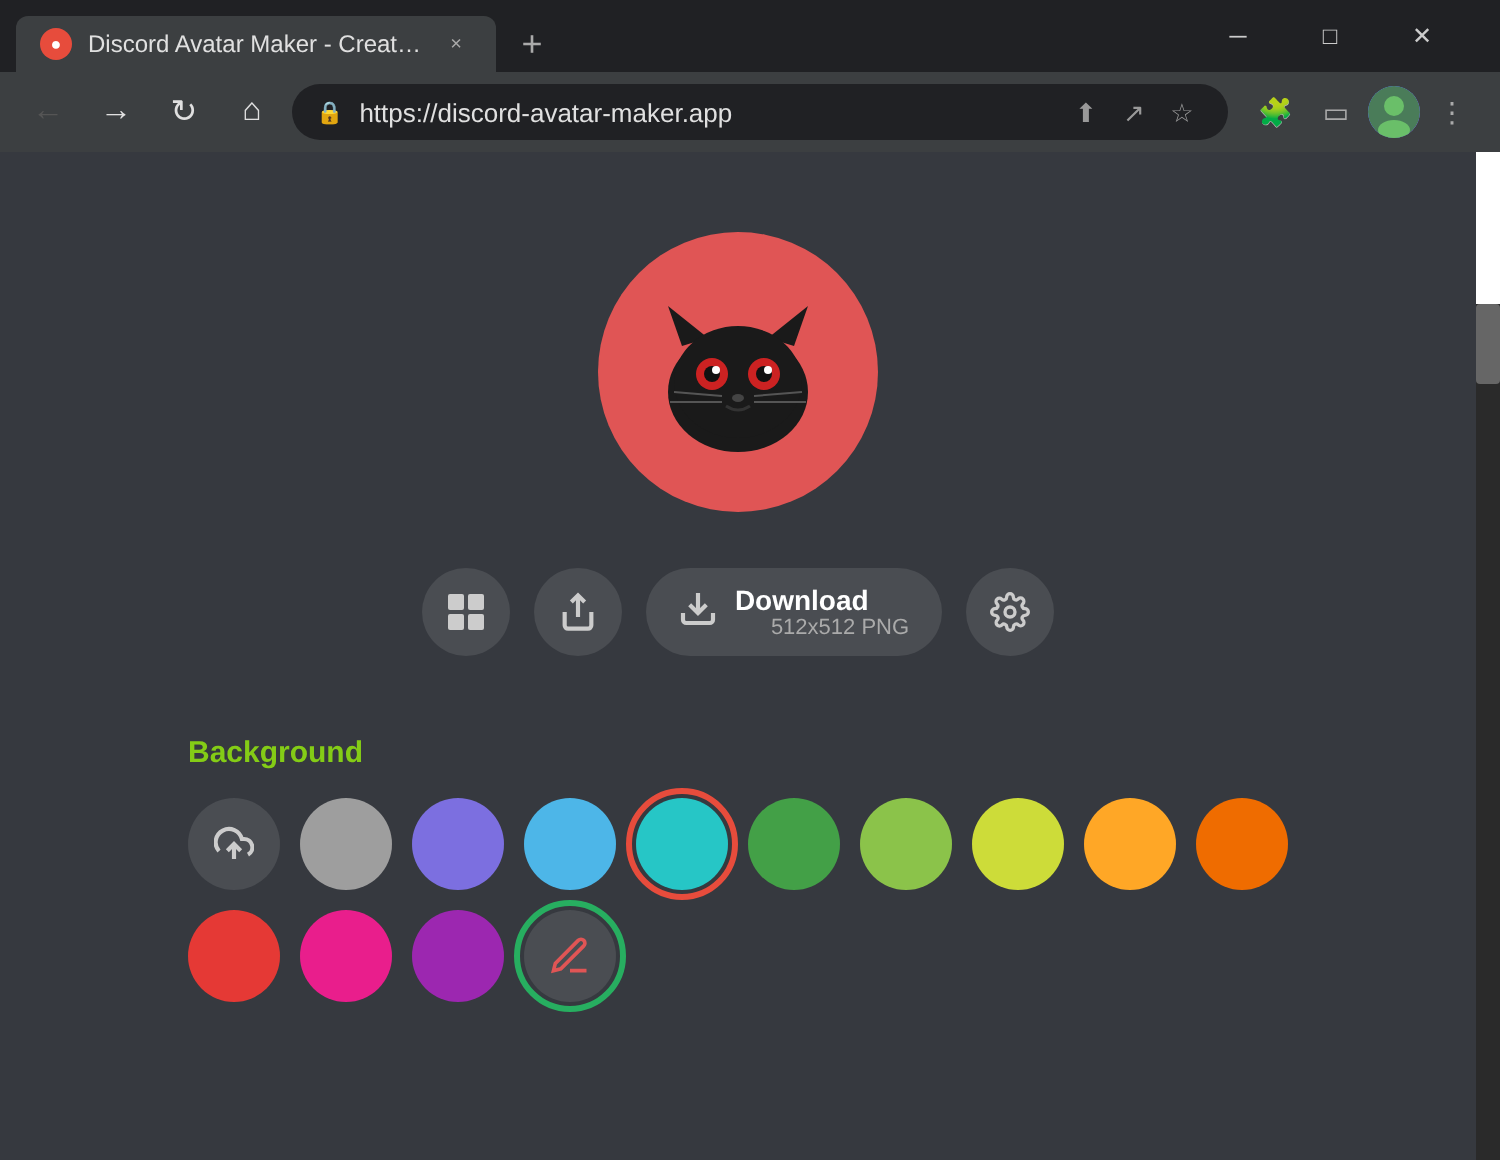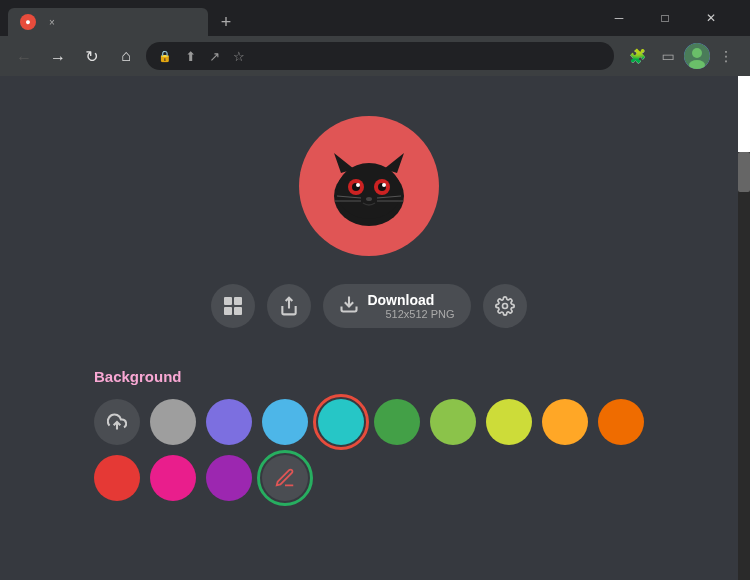--- a/index.html
+++ b/index.html
@@ -293,21 +293,21 @@
     }
 
     
     .bg-section {
       padding: 24px 24px 0 24px;
       margin-top: 16px;
     }
     .bg-label {
       font-size: 15px;
       font-weight: 600;
-      color: #f9a8d4;
+      color: #84cc16;
       margin-bottom: 14px;
     }
     .color-grid {
       display: flex;
       flex-direction: column;
       gap: 10px;
     }
     .color-row {
       display: flex;
       gap: 10px;
@@ -346,40 +346,42 @@
   </style>
 </head>
 <body>
 
 <div class="browser-chrome">
 
   <div class="title-bar">
     <div class="tab-bar">
       <div class="tab">
         <div class="tab-favicon">●</div>
+        <span class="tab-title">Discord Avatar Maker - Create y</span>
         <div class="tab-close">×</div>
       </div>
       <div class="new-tab-btn">+</div>
     </div>
 
     <div style="display:flex;align-items:center;gap:0;margin-left:auto;margin-right:8px;color:#ccc;font-size:12px;">
       <div class="win-btn">─</div>
       <div class="win-btn">□</div>
       <div class="win-btn close">✕</div>
     </div>
   </div>
 
   <div class="nav-bar">
     <div class="nav-icon-btn disabled">←</div>
     <div class="nav-icon-btn active">→</div>
     <div class="nav-icon-btn active">↻</div>
     <div class="nav-icon-btn active">⌂</div>
 
     <div class="address-bar">
       <span class="lock-icon">🔒</span>
+      <span class="url-text">https://discord-avatar-maker.app</span>
       <div class="address-actions">
         <div class="addr-action-btn">⬆</div>
         <div class="addr-action-btn">↗</div>
         <div class="addr-action-btn">☆</div>
       </div>
     </div>
 
     <div class="browser-actions">
       <div class="browser-action-btn">🧩</div>
       <div class="browser-action-btn">▭</div>

